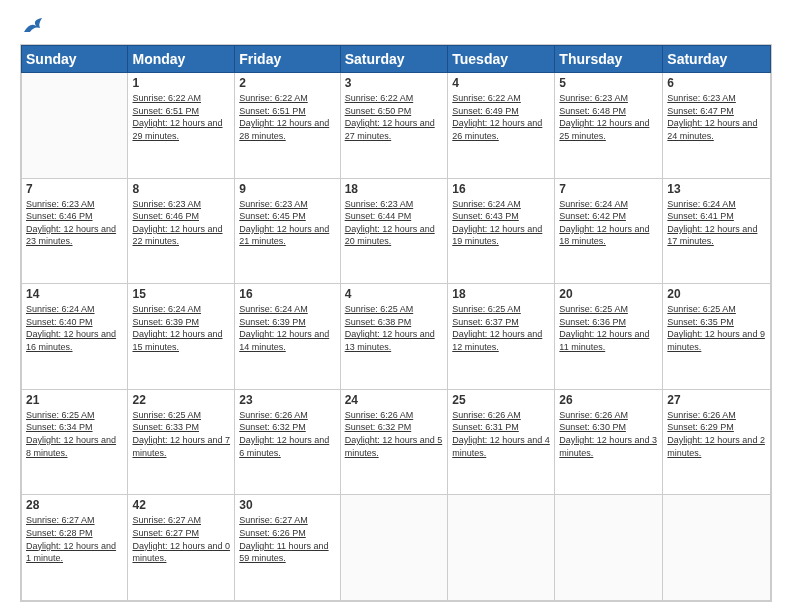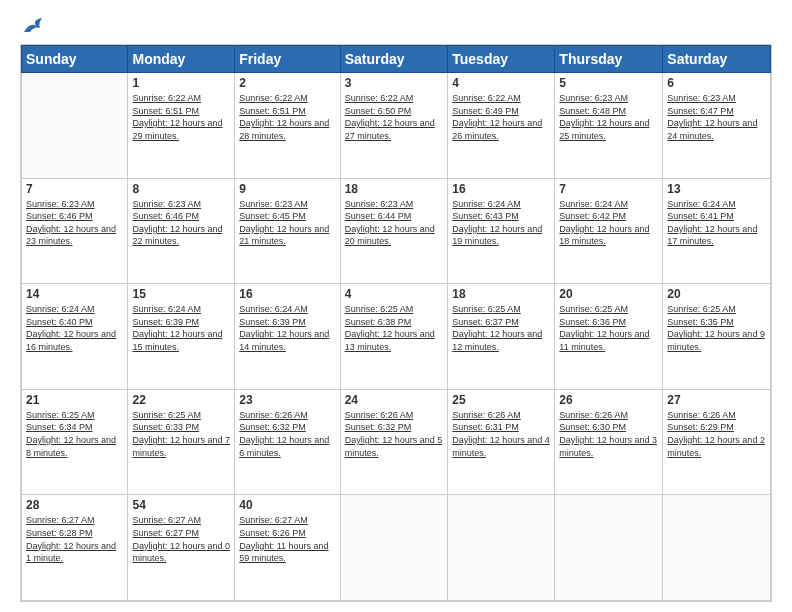--- a/index.html
+++ b/index.html
@@ -255,25 +255,25 @@
               <div class="day-number">27</div>
               <div class="cell-text">Sunrise: 6:26 AM<br>Sunset: 6:29 PM<br>Daylight: 12 hours and 2 minutes.</div>
             </td>
           </tr>
           <tr>
             <td>
               <div class="day-number">28</div>
               <div class="cell-text">Sunrise: 6:27 AM<br>Sunset: 6:28 PM<br>Daylight: 12 hours and 1 minute.</div>
             </td>
             <td>
-              <div class="day-number">54</div>
+              <div class="day-number">42</div>
               <div class="cell-text">Sunrise: 6:27 AM<br>Sunset: 6:27 PM<br>Daylight: 12 hours and 0 minutes.</div>
             </td>
             <td>
-              <div class="day-number">40</div>
+              <div class="day-number">30</div>
               <div class="cell-text">Sunrise: 6:27 AM<br>Sunset: 6:26 PM<br>Daylight: 11 hours and 59 minutes.</div>
             </td>
             <td class="empty-cell"></td>
             <td class="empty-cell"></td>
             <td class="empty-cell"></td>
             <td class="empty-cell"></td>
           </tr>
         </tbody>
     </table>
   </div>

